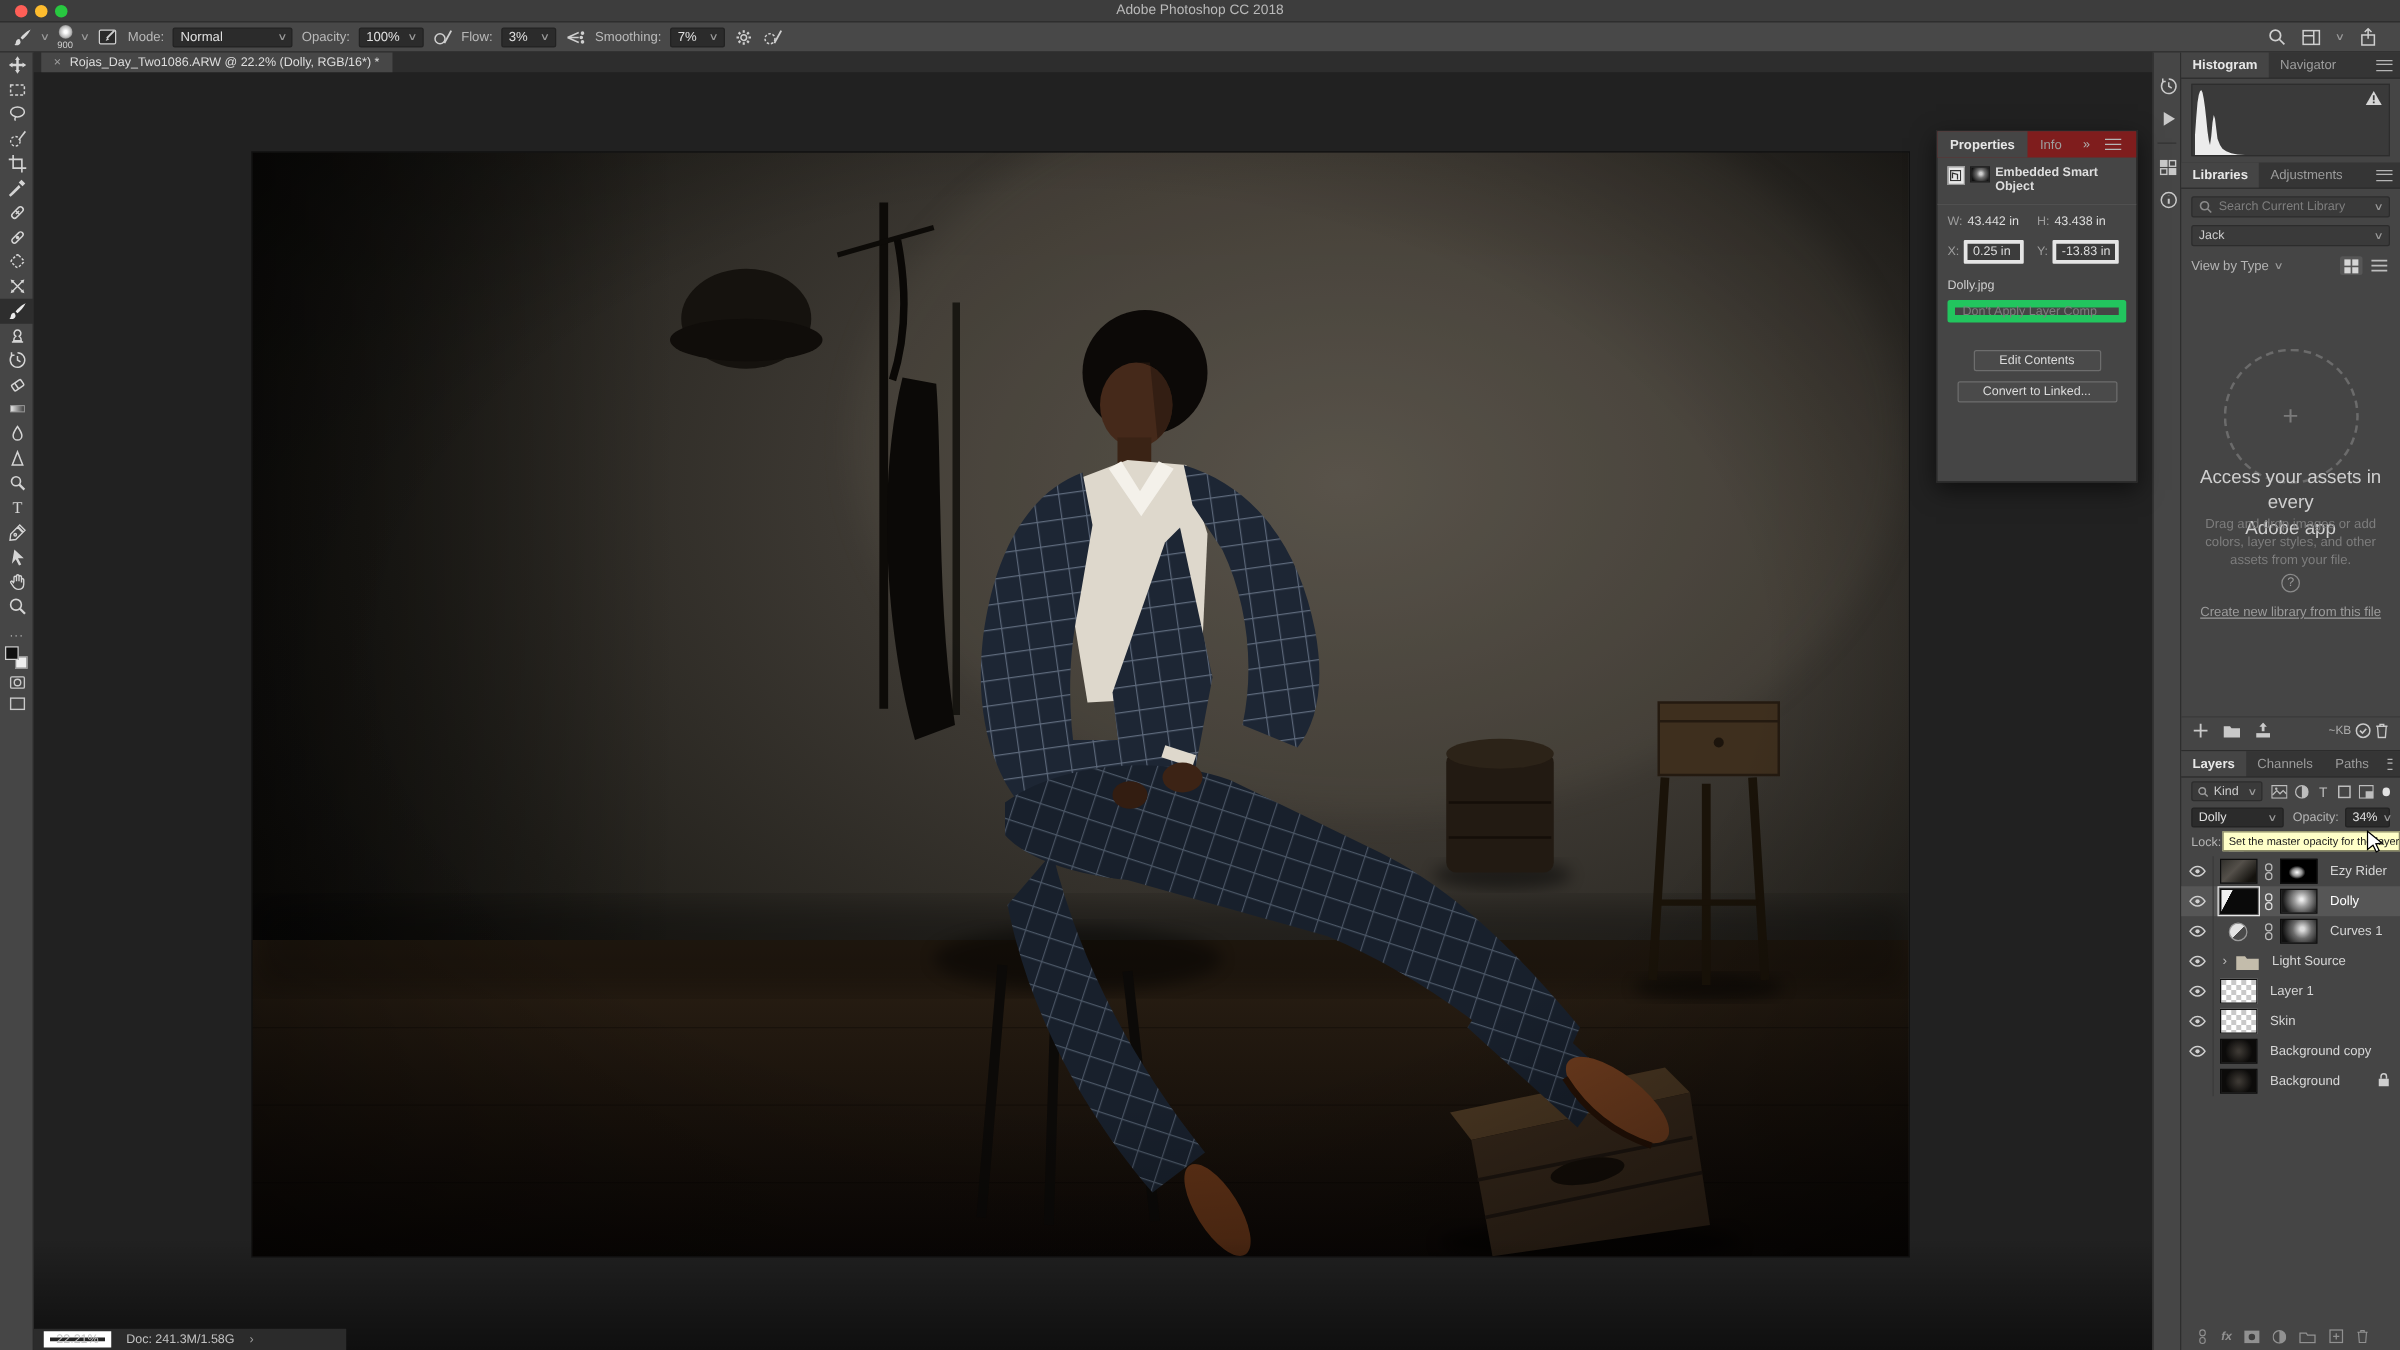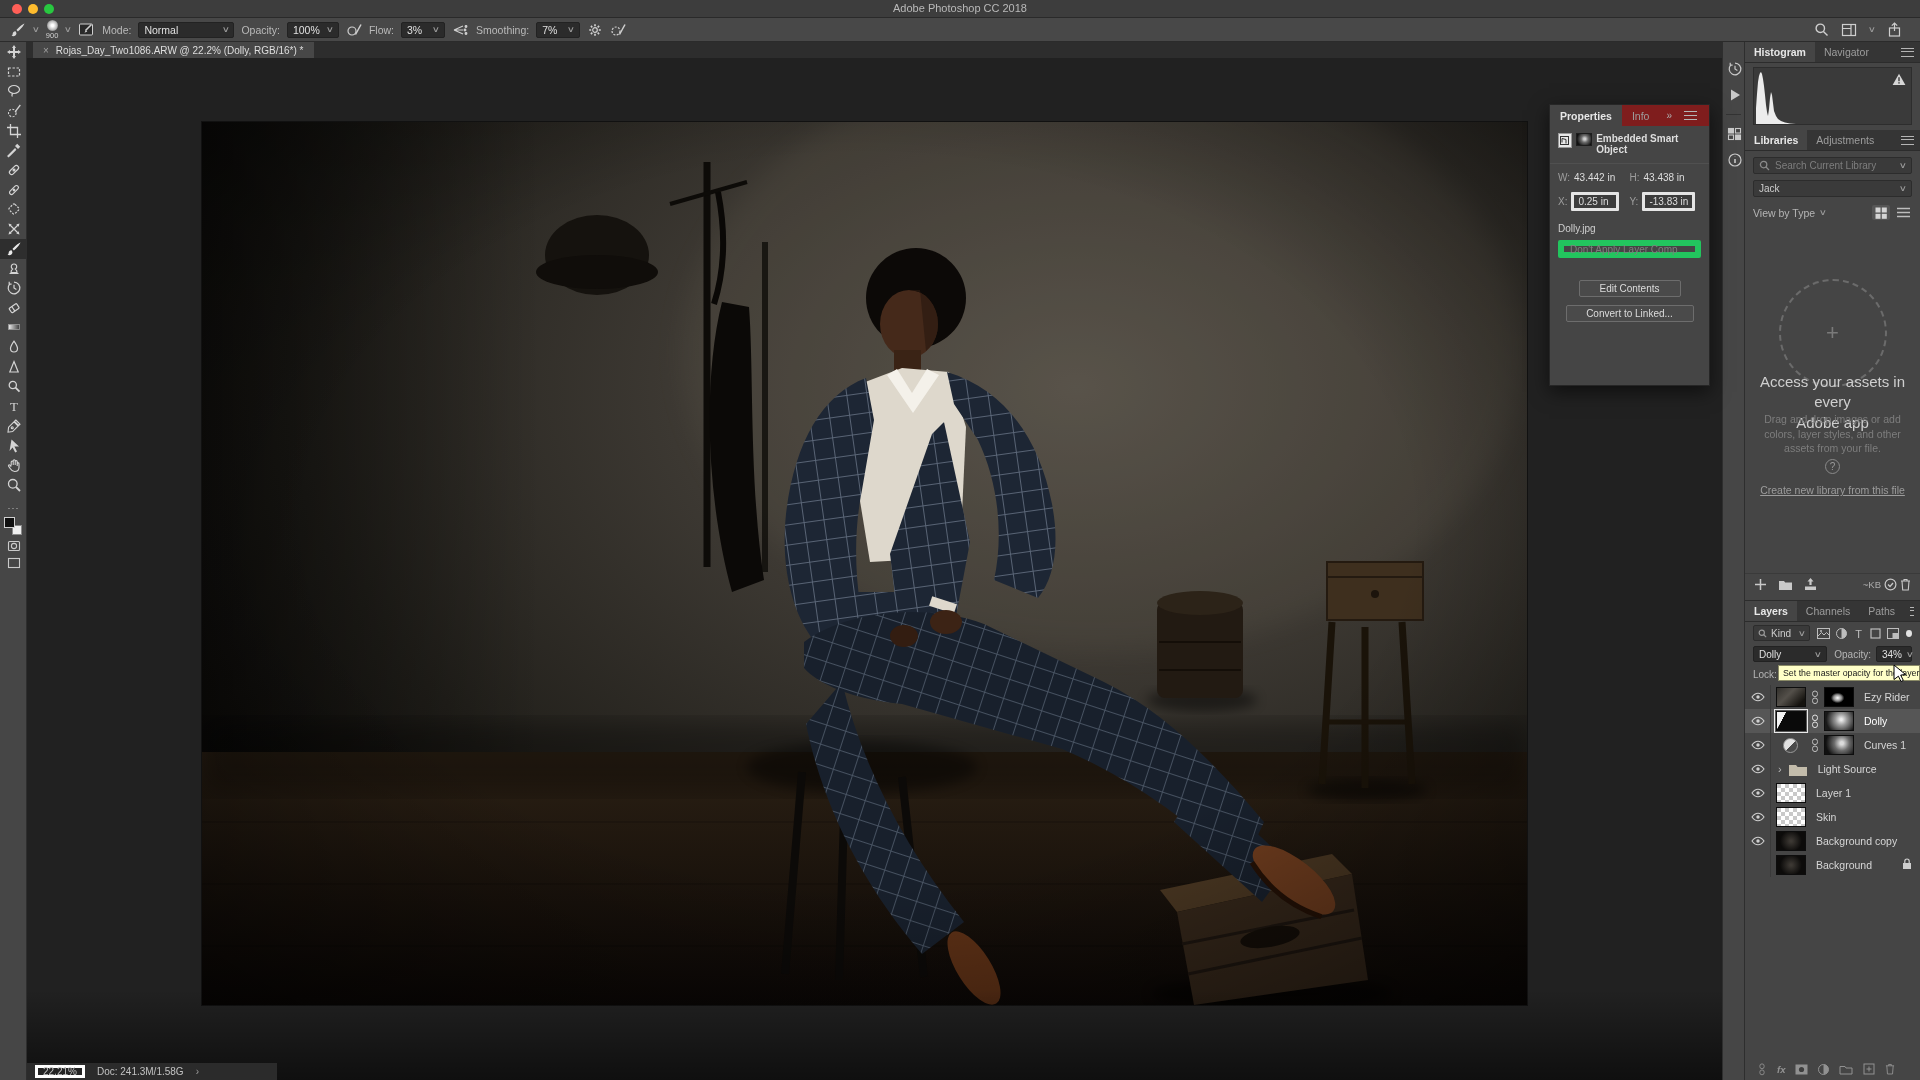--- a/index.html
+++ b/index.html
@@ -52,21 +52,21 @@
   .doctab .x { color:#9f9f9f; font-size:10px; }
   .pasteboard { position:absolute; left:0; top:16px; width:100%; height:1022px; background:#212121; overflow:hidden; }
   .pasteboard .bottom-shade { position:absolute; left:0; right:0; bottom:0; height:90px;
     background:linear-gradient(to bottom, rgba(0,0,0,0), rgba(0,0,0,.55)); }
   .photo { position:absolute; left:175px; top:64px; width:1325px; height:883px; display:block;
     box-shadow:0 0 0 1px #111; }
 
   
   .statusbar { position:absolute; left:0; bottom:0; height:17px; width:250px; background:#2b2b2b;
     display:flex; align-items:center; font-size:10px; color:#c2c2c2; gap:12px; padding-left:8px; }
-  .zoomfield { background:#242424; border:3px solid #ffffff; padding:0 5px; height:13px;
+  .zoomfield { background:#242424; border:5px solid #ffffff; padding:0 5px; height:13px;
     display:flex; align-items:center; }
   .statusbar .arrow { color:#9a9a9a; }
 
   
   .subtitle { position:absolute; left:0; right:0; top:1010px; text-align:center; z-index:4;
     font-size:42px; font-weight:700; color:#ffffff; letter-spacing:2px;
     text-shadow:-2px -2px 0 #000, 2px -2px 0 #000, -2px 2px 0 #000, 2px 2px 0 #000,
                  0 -2px 0 #000, 0 2px 0 #000, -2px 0 0 #000, 2px 0 0 #000; }
 
   

